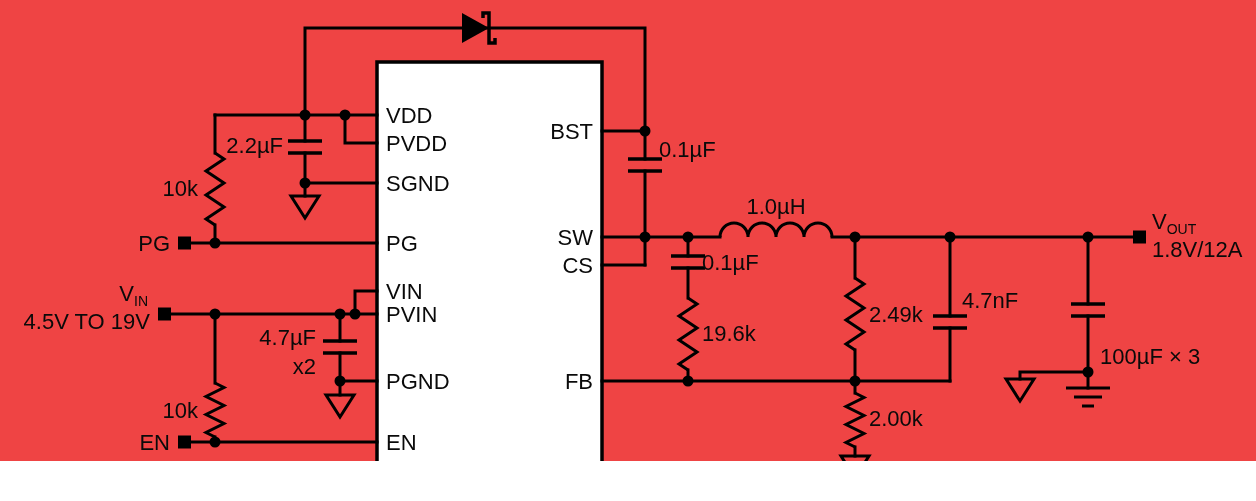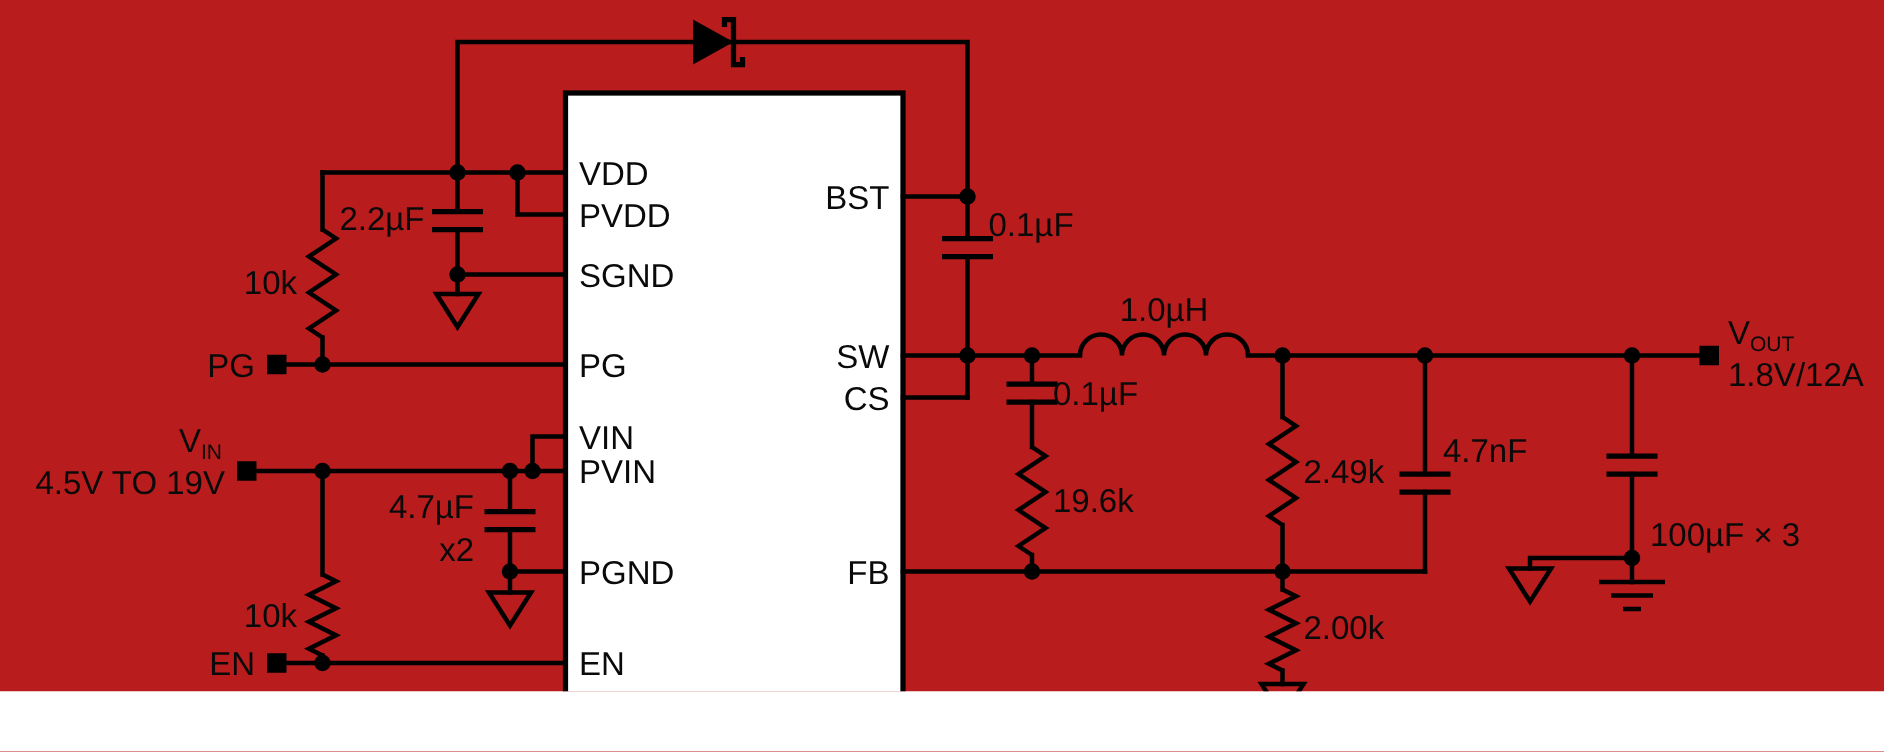--- a/index.html
+++ b/index.html
@@ -3,21 +3,21 @@
 <meta charset="utf-8">
 <style>
   html, body {
     margin: 0;
     padding: 0;
     background: #ffffff;
   }
   .page {
     width: 1256px;
     height: 461px;
-    background: #b91c1c;
+    background: #ef4444;
     position: relative;
     overflow: hidden;
   }
   svg {
     display: block;
   }
   text {
     font-family: "Liberation Sans", sans-serif;
     fill: #0a0a0a;
     font-size: 22px;

